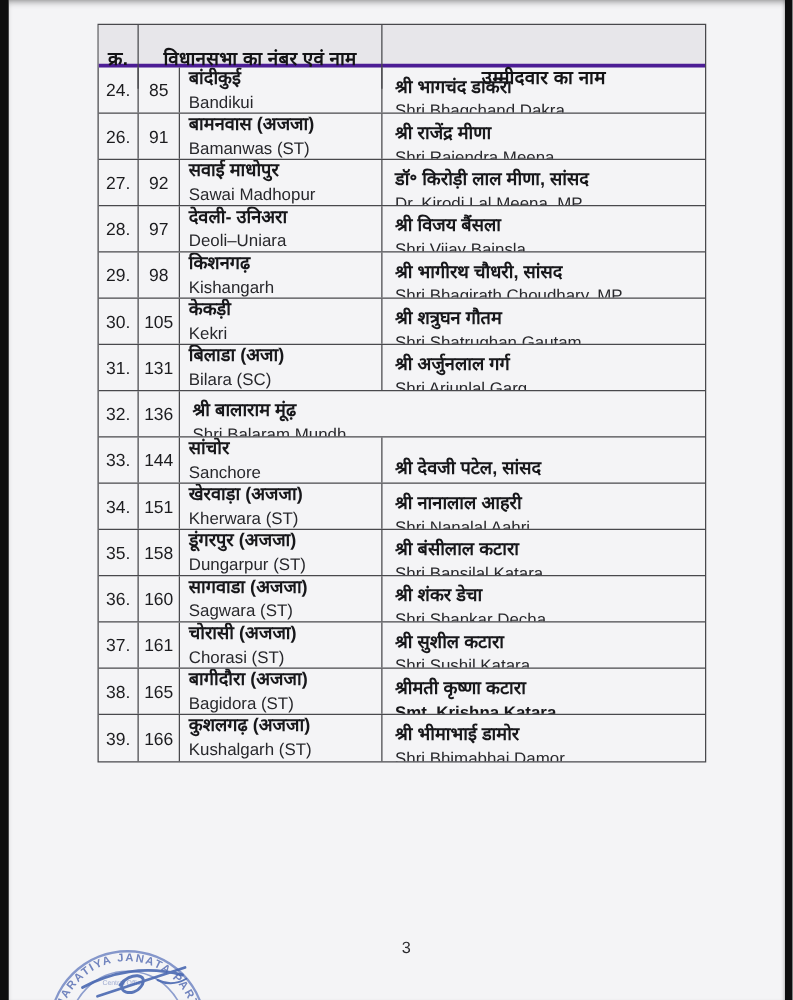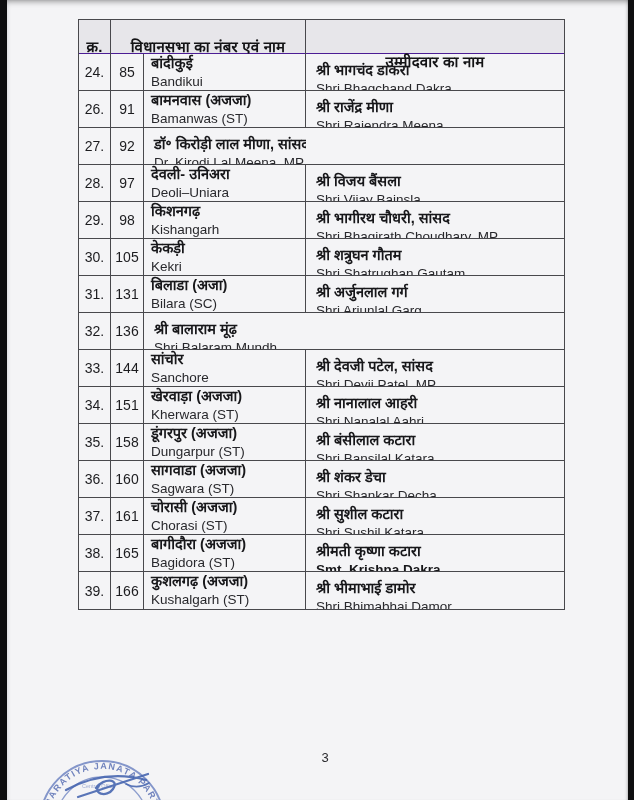--- a/index.html
+++ b/index.html
@@ -13,21 +13,21 @@
     background:#f4f4f6;
     box-shadow:inset 0 4px 6px -3px rgba(0,0,0,.45), inset -2px 0 3px -2px rgba(0,0,0,.3);
   }
   .tbl{
     position:absolute;left:71px;top:19px;width:487px;
     border:1px solid #48484c;background:transparent;box-sizing:border-box;
     color:#1a1a1c;
   }
   .thead{
     display:grid;grid-template-columns:32px 195px 1fr;height:34px;
-    background:#e7e6ea;border-bottom:1px solid #4c1d95;box-sizing:border-box;
+    background:#e7e6ea;border-bottom:3px solid #4c1d95;box-sizing:border-box;
   }
   .thead .hcell{
     display:flex;align-items:center;justify-content:center;
     font-weight:700;font-size:15px;color:#141416;box-sizing:border-box;
     border-right:1px solid #48484c;letter-spacing:.2px;
   }
   .thead .hcell:last-child{border-right:none;margin-top:31px;}
   .trow{
     display:grid;grid-template-columns:32px 33px 162px 1fr;height:37px;
     border-bottom:1px solid #48484c;box-sizing:border-box;
@@ -99,20 +99,24 @@
     </div>
   </div>
 
   <div class="trow">
     <div class="cell c-serial">
       <span>27.</span>
     </div>
     <div class="cell c-num">
       <span>92</span>
     </div>
+    <div class="cell c-name">
+      <div class="hi">सवाई माधोपुर</div>
+      <div class="en">Sawai Madhopur</div>
+    </div>
     <div class="cell c-cand">
       <div class="hi">डॉ॰ किरोड़ी लाल मीणा, सांसद</div>
       <div class="en">Dr. Kirodi Lal Meena, MP</div>
     </div>
   </div>
 
   <div class="trow">
     <div class="cell c-serial">
       <span>28.</span>
     </div>
@@ -199,21 +203,20 @@
     </div>
     <div class="cell c-num">
       <span>144</span>
     </div>
     <div class="cell c-name">
       <div class="hi">सांचोर</div>
       <div class="en">Sanchore</div>
     </div>
     <div class="cell c-cand">
       <div class="hi">श्री देवजी पटेल, सांसद</div>
-      <div class="en">Shri Devji Patel, MP</div>
     </div>
   </div>
 
   <div class="trow">
     <div class="cell c-serial">
       <span>34.</span>
     </div>
     <div class="cell c-num">
       <span>151</span>
     </div>
@@ -284,21 +287,21 @@
     </div>
     <div class="cell c-num">
       <span>165</span>
     </div>
     <div class="cell c-name">
       <div class="hi">बागीदौरा (अजजा)</div>
       <div class="en">Bagidora (ST)</div>
     </div>
     <div class="cell c-cand bold">
       <div class="hi">श्रीमती कृष्णा कटारा</div>
-      <div class="en">Smt. Krishna Dakra</div>
+      <div class="en">Smt. Krishna Katara</div>
     </div>
   </div>
 
   <div class="trow">
     <div class="cell c-serial">
       <span>39.</span>
     </div>
     <div class="cell c-num">
       <span>166</span>
     </div>

